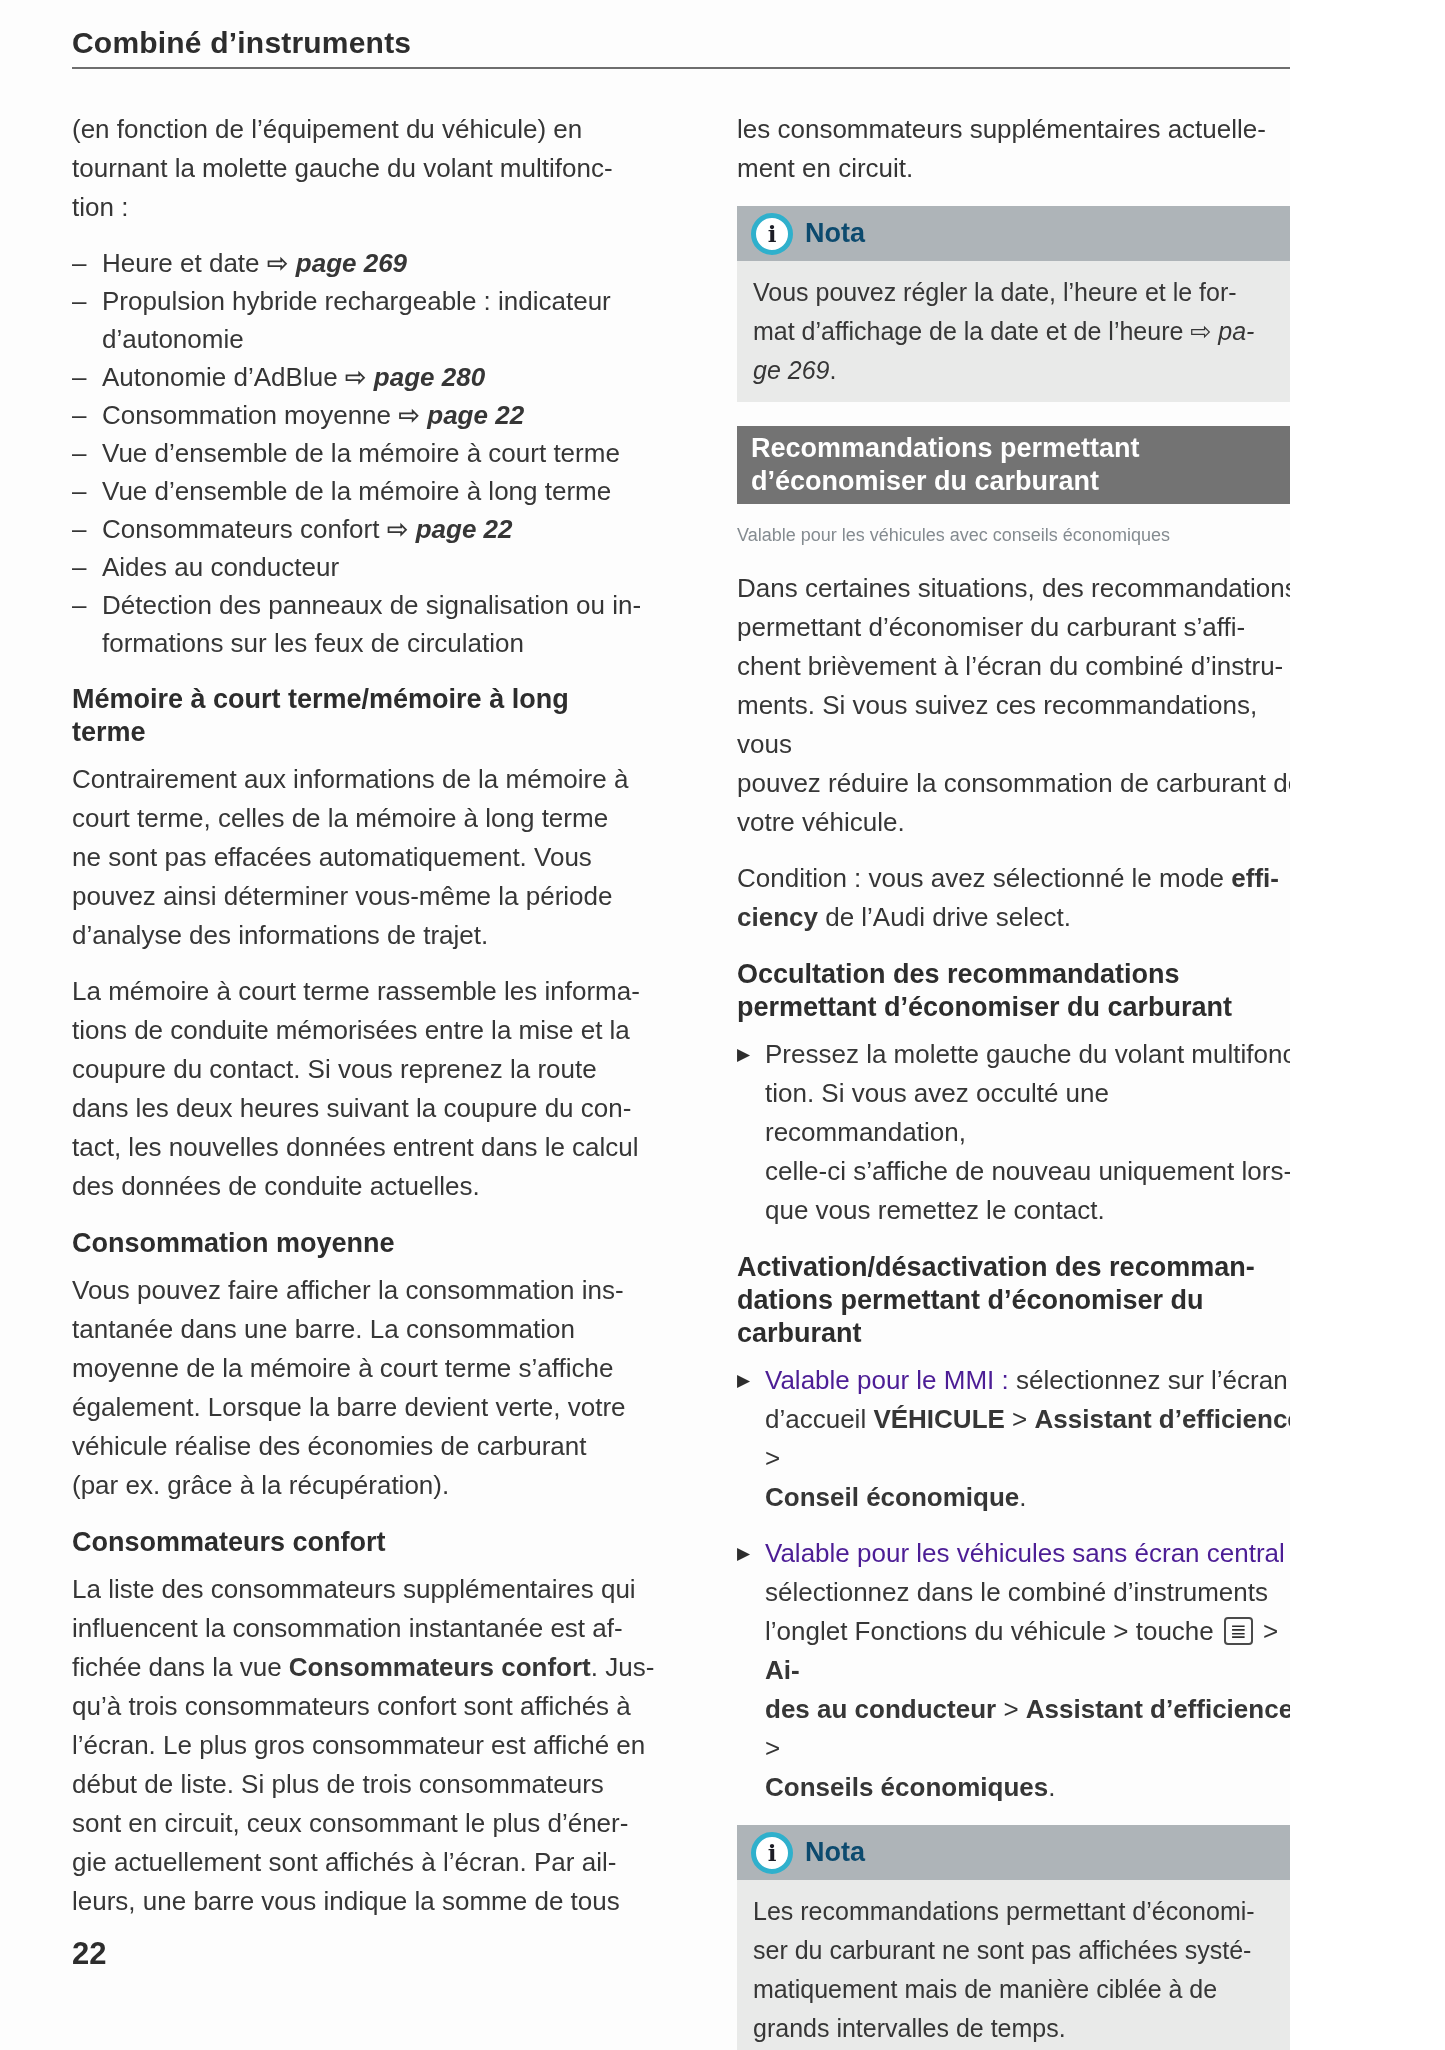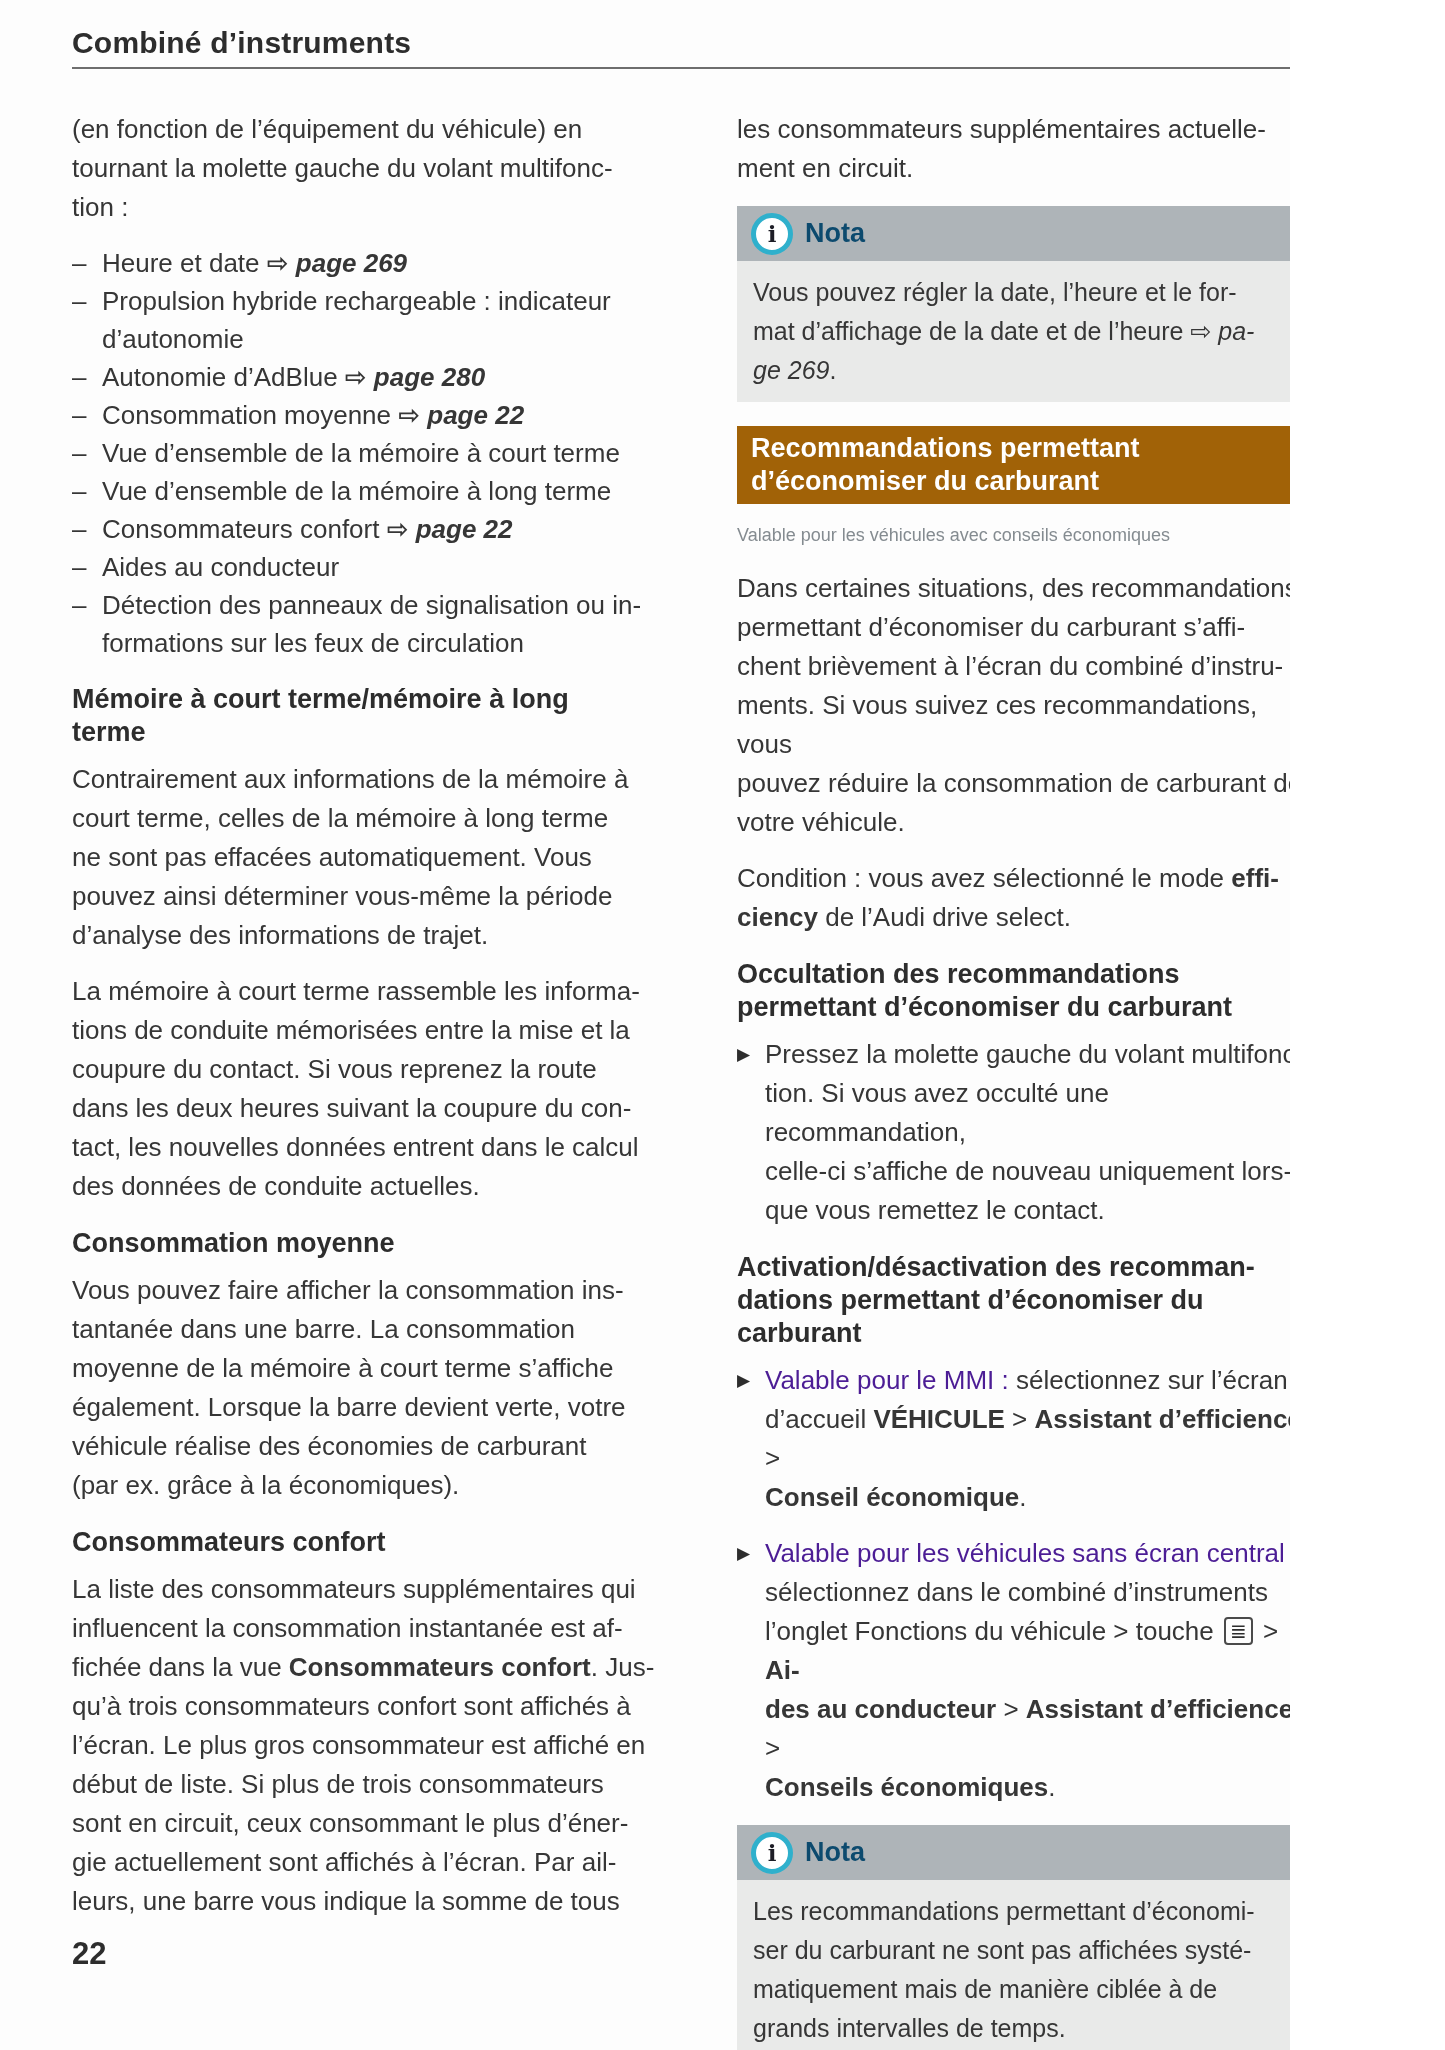--- a/index.html
+++ b/index.html
@@ -27,21 +27,21 @@
   .bt{font-size:26px;line-height:39px;white-space:pre-line;}
   
   .nota{margin:18px 0 24px;}
   .nota-head{display:flex;align-items:center;background:#aeb4b8;height:55px;padding:0 14px;box-sizing:border-box;}
   .info-icon{width:42px;height:42px;border-radius:50%;background:#ffffff;border:5px solid #2fb0cc;
     box-sizing:border-box;display:inline-flex;align-items:center;justify-content:center;flex:0 0 auto;}
   .info-icon .ii{font-family:"DejaVu Serif",serif;font-weight:bold;font-size:23px;line-height:1;color:#1d1d26;}
   .nota-title{font-size:27px;font-weight:bold;color:#0c4a6e;margin-left:12px;}
   .nota-body{background:#e9eae9;padding:12px 16px;font-size:25px;line-height:39px;white-space:pre-line;}
   
-  .section-banner{background:#a16207;padding:6px 14px;margin:24px 0 16px;width:100%;box-sizing:border-box;}
+  .section-banner{background:#737373;padding:6px 14px;margin:24px 0 16px;width:100%;box-sizing:border-box;}
   .banner-title{color:#ffffff;font-size:27px;line-height:33px;font-weight:bold;white-space:pre-line;}
   .applicability{margin:9px 0 0;font-size:18px;line-height:30px;color:#848b90;}
   .spacer-sm{height:19px;}
   
   .seg-b{font-weight:bold;}
   .seg-i{font-style:italic;}
   .seg-gray{color:#4c1d95;}
   .seg-key{display:inline-block;border:2px solid #4a4a4a;border-radius:4px;padding:0 4px;
     font-size:20px;line-height:24px;vertical-align:2px;margin:0 3px;color:#2d2d2d;}
   .page-number{position:absolute;left:72px;top:1936px;font-size:31px;font-weight:bold;color:#2d2d2d;}
@@ -115,21 +115,21 @@
 dans les deux heures suivant la coupure du con-
 tact, les nouvelles données entrent dans le calcul
 des données de conduite actuelles.</p>
 
     <div class="h-sec">Consommation moyenne</div>
     <p class="body">Vous pouvez faire afficher la consommation ins-
 tantanée dans une barre. La consommation
 moyenne de la mémoire à court terme s’affiche
 également. Lorsque la barre devient verte, votre
 véhicule réalise des économies de carburant
-(par ex. grâce à la économiques).</p>
+(par ex. grâce à la récupération).</p>
 
     <div class="h-sec">Consommateurs confort</div>
     <p class="body"><span>La liste des consommateurs supplémentaires qui
 influencent la consommation instantanée est af-
 fichée dans la vue </span><span class="seg-b">Consommateurs confort</span><span>. Jus-
 qu’à trois consommateurs confort sont affichés à
 l’écran. Le plus gros consommateur est affiché en
 début de liste. Si plus de trois consommateurs
 sont en circuit, ceux consommant le plus d’éner-
 gie actuellement sont affichés à l’écran. Par ail-

